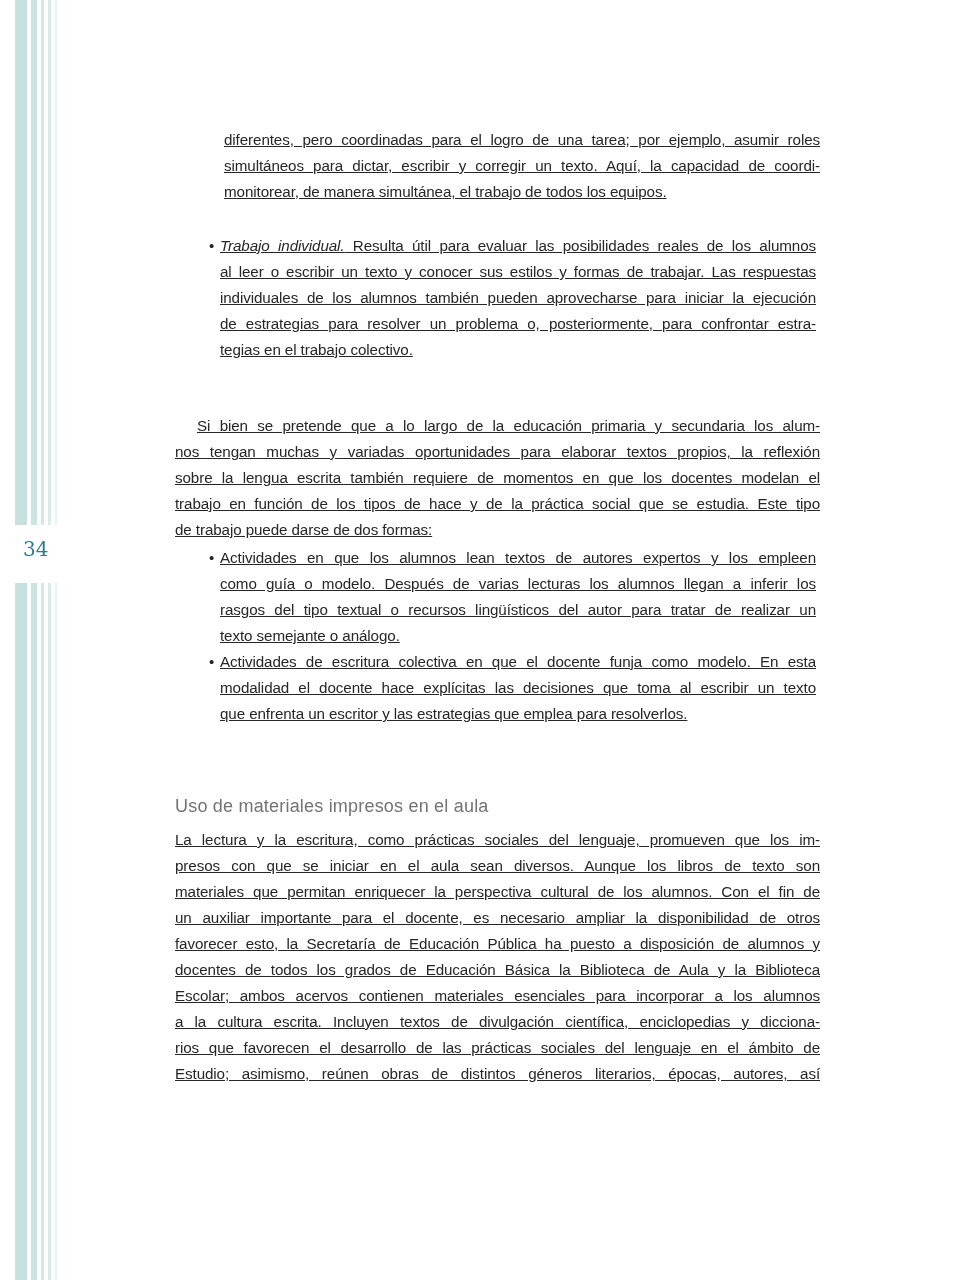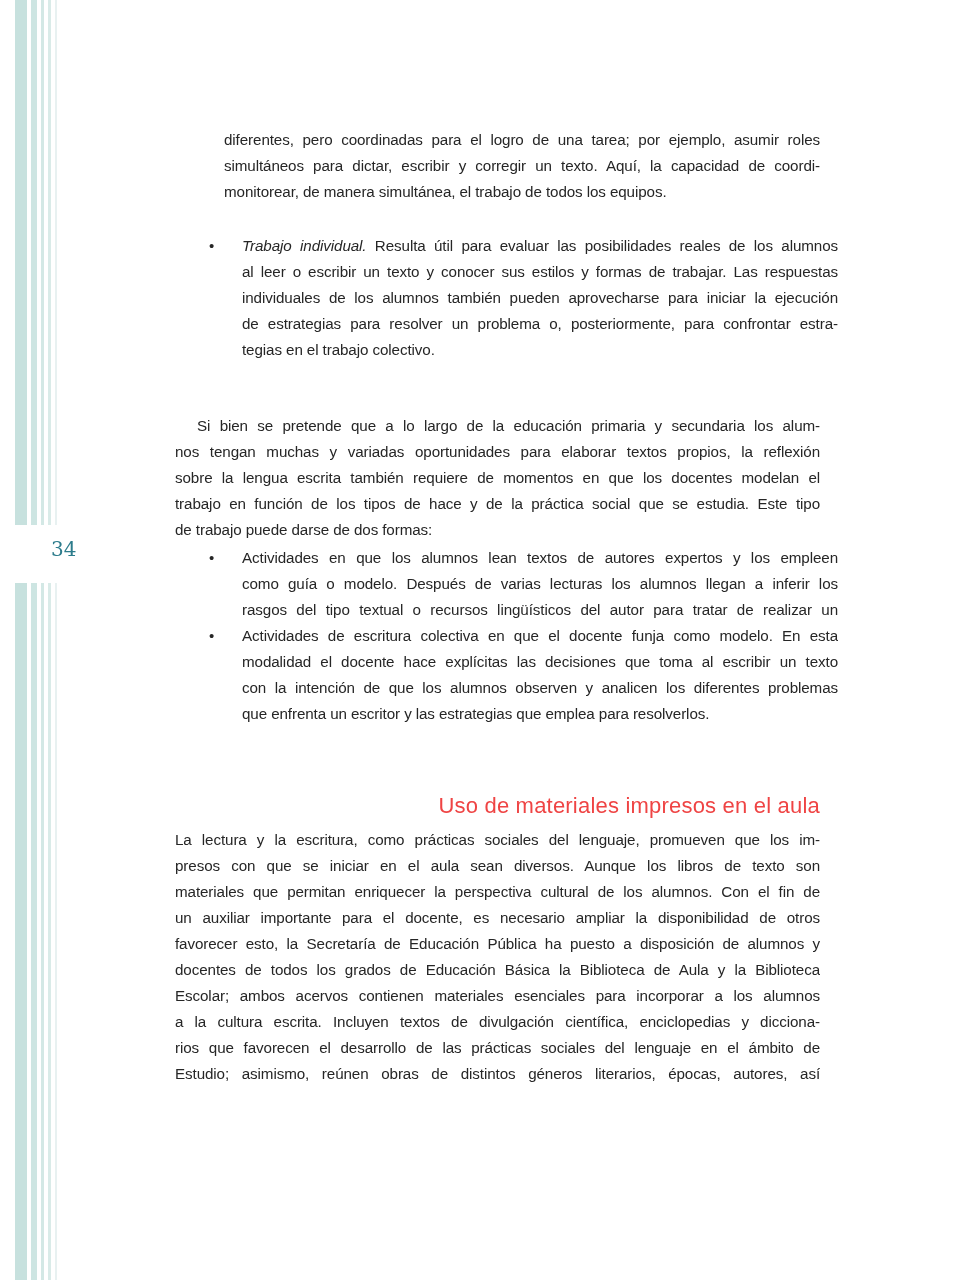--- a/index.html
+++ b/index.html
@@ -13,48 +13,47 @@
   .stripes-bottom{top:583px;height:697px;}
   .stripe{position:absolute;top:0;bottom:0;}
   .s1{left:15px;width:12px;background:#c7e1de;}
   .s2{left:31px;width:6px;background:#cde5e2;}
   .s3{left:41px;width:3px;background:#d3e8e5;}
   .s4{left:48px;width:3px;background:#d9ebe8;}
   .s5{left:55px;width:2px;background:#e8f1f1;}
 
   .page-number{
     position:absolute;left:23px;top:536px;
-    font-family:"DejaVu Serif",serif;font-size:20px;line-height:26px;color:#2d7c8c;margin-left:28px;
+    font-family:"DejaVu Serif",serif;font-size:20px;line-height:26px;color:#2d7c8c;
   }
 
-  .block{position:absolute;font-size:15.2px;line-height:26px;letter-spacing:-0.1px;}
+  .block{position:absolute;font-size:15.2px;line-height:26px;letter-spacing:-0.1px;text-decoration:underline;}
   .line{height:26px;overflow:hidden;text-align:justify;}
   .j{text-align-last:justify;}
   .last{text-align-last:left;}
   .indent{padding-left:22px;}
   .it{font-style:italic;}
 
   .blockA{left:224px;top:127px;width:596px;}
   .blockB{left:175px;top:233px;width:645px;}
   .blockC{left:175px;top:389px;width:645px;margin-top:24px;}
   .blockD{left:175px;top:545px;width:645px;}
   .blockE{left:175px;top:827px;width:645px;}
 
   .li{position:relative;}
-  .li-text{margin-left:67px;width:596px;}
+  .li-text{margin-left:45px;width:596px;}
   .bullet{
     position:absolute;left:34px;top:0;height:26px;line-height:26px;
     font-size:15px;color:#262626;
   }
 
   .heading{
     position:absolute;left:175px;top:791px;width:645px;
-    font-size:22px;line-height:30px;color:#ef4444;letter-spacing:0.2px;
+    font-size:18px;line-height:30px;color:#737373;letter-spacing:0.2px;
     font-weight:400;
-    text-align:right;
   }
 </style>
 </head>
 <body>
 
 <div class="page">
 
   <div class="stripes stripes-top">
     <div class="stripe s1"></div>
     <div class="stripe s2"></div>
@@ -97,28 +96,28 @@
     <div class="line last">de trabajo puede darse de dos formas:</div>
   </div>
 
   <div class="block blockD">
     <div class="li">
       <span class="bullet">•</span>
       <div class="li-text">
         <div class="line j">Actividades en que los alumnos lean textos de autores expertos y los empleen</div>
         <div class="line j">como guía o modelo. Después de varias lecturas los alumnos llegan a inferir los</div>
         <div class="line j">rasgos del tipo textual o recursos lingüísticos del autor para tratar de realizar un</div>
+        <div class="line last">texto semejante o análogo.</div>
       </div>
     </div>
     <div class="li">
       <span class="bullet">•</span>
       <div class="li-text">
         <div class="line j">Actividades de escritura colectiva en que el docente funja como modelo. En esta</div>
         <div class="line j">modalidad el docente hace explícitas las decisiones que toma al escribir un texto</div>
-        <div class="line j">con la intención de que los alumnos observen y analicen los diferentes problemas</div>
         <div class="line last">que enfrenta un escritor y las estrategias que emplea para resolverlos.</div>
       </div>
     </div>
   </div>
 
   <div class="heading">Uso de materiales impresos en el aula</div>
 
   <div class="block blockE">
     <div class="line j">La lectura y la escritura, como prácticas sociales del lenguaje, promueven que los im-</div>
     <div class="line j">presos con que se iniciar en el aula sean diversos. Aunque los libros de texto son</div>

